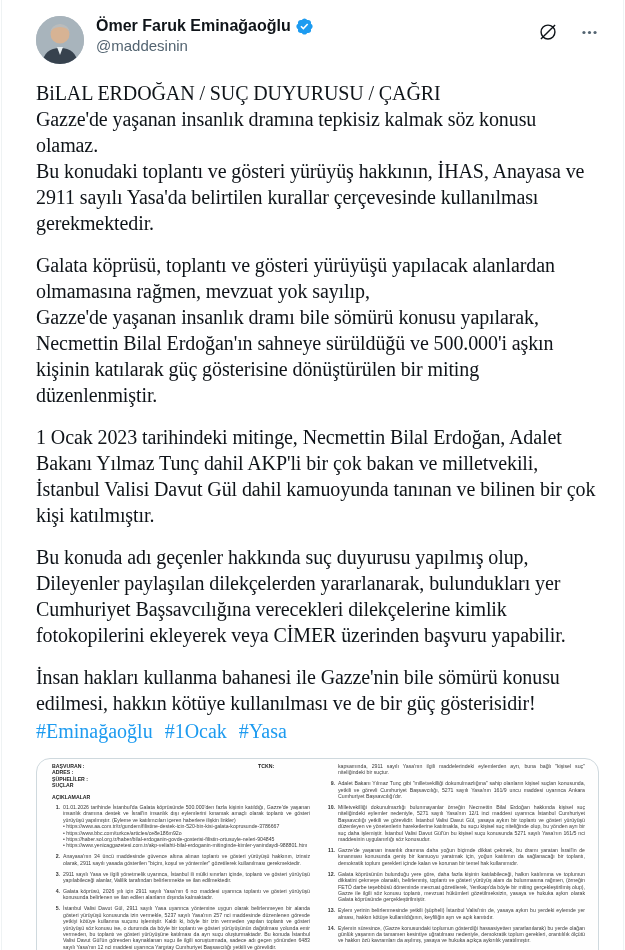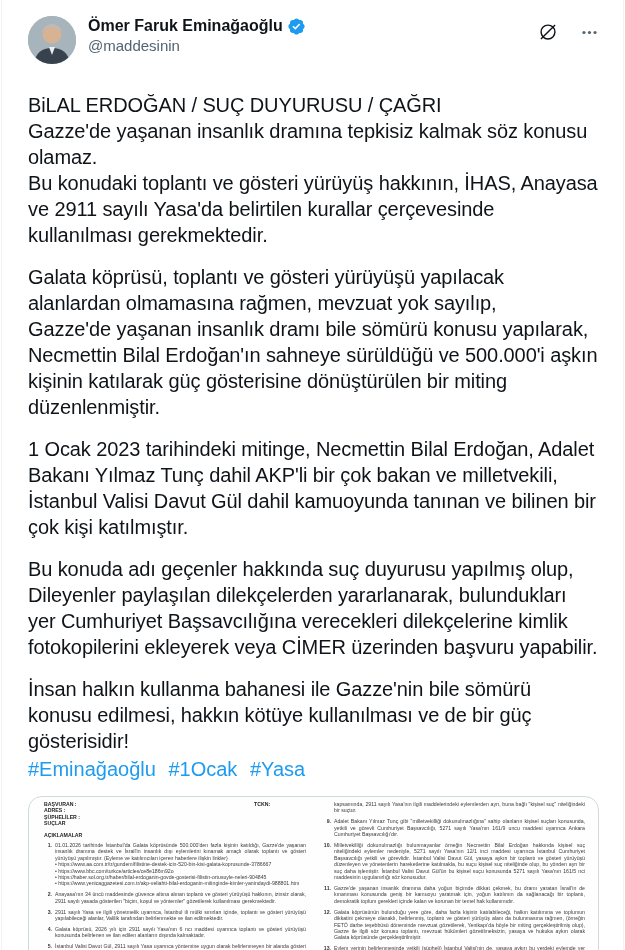--- a/index.html
+++ b/index.html
@@ -3,38 +3,38 @@
 <meta charset="utf-8">
 <style>
   html,body{margin:0;padding:0;}
   body{
     width:625px;height:950px;overflow:hidden;background:#ffffff;
     font-family:"Liberation Sans", sans-serif;color:#0f1419;
   }
   .column{
     box-sizing:border-box;width:623px;height:950px;margin-left:1px;
     border-left:1px solid #eff3f4;border-right:1px solid #eff3f4;
-    padding:16px 24px 0 26px;overflow:hidden;
+    padding:16px 24px 0 34px;overflow:hidden;
   }
   
   .post-header{display:flex;align-items:flex-start;}
   .avatar{
     width:48px;height:48px;border-radius:50%;overflow:hidden;flex:0 0 48px;
     background:#a7b2ba;position:relative;
   }
   .avatar svg{display:block;}
   .author-block{margin-left:12px;flex:1 1 auto;min-width:0;}
   .author-name-row{display:flex;align-items:center;gap:4px;}
   .author-name{font-size:16px;font-weight:bold;line-height:20px;color:#0f1419;}
   .verified{width:19px;height:19px;flex:0 0 19px;margin-top:1px;}
   .author-handle{font-size:15px;line-height:20px;color:#536471;}
   .header-actions{display:flex;align-items:center;gap:22px;padding-top:6px;}
   .icon-btn{background:none;border:none;padding:0;cursor:pointer;display:flex;align-items:center;}
   
-  .post-body{margin-top:28px;}
+  .post-body{margin-top:16px;font-family:Liberation Serif, serif;}
   .post-paragraph{
     font-size:20px;line-height:26px;margin:0 0 16px 0;
     white-space:pre-line;color:#0f1419;letter-spacing:-0.1px;
   }
   .hashtag-row{font-size:20px;line-height:26px;color:#1d9bf0;margin:-14px 0 0 0;}
   .hashtag{color:#1d9bf0;text-decoration:none;cursor:pointer;}
   .hashtag + .hashtag{margin-left:7px;}
   
   .doc-card{
     box-sizing:border-box;margin-top:14px;width:100%;height:318px;
@@ -98,21 +98,21 @@
   <div class="post-body">
     <p class="post-paragraph">BiLAL ERDOĞAN / SUÇ DUYURUSU / ÇAĞRI
 Gazze'de yaşanan insanlık dramına tepkisiz kalmak söz konusu olamaz.
 Bu konudaki toplantı ve gösteri yürüyüş hakkının, İHAS, Anayasa ve 2911 sayılı Yasa'da belirtilen kurallar çerçevesinde kullanılması gerekmektedir.</p>
     <p class="post-paragraph">Galata köprüsü, toplantı ve gösteri yürüyüşü yapılacak alanlardan olmamasına rağmen, mevzuat yok sayılıp,
 Gazze'de yaşanan insanlık dramı bile sömürü konusu yapılarak,
 Necmettin Bilal Erdoğan'ın sahneye sürüldüğü ve 500.000'i aşkın kişinin katılarak güç gösterisine  dönüştürülen bir miting düzenlenmiştir.</p>
     <p class="post-paragraph">1 Ocak 2023 tarihindeki mitinge, Necmettin Bilal Erdoğan, Adalet Bakanı Yılmaz Tunç dahil AKP'li bir çok bakan ve milletvekili, İstanbul Valisi Davut Gül dahil kamuoyunda tanınan ve bilinen bir çok kişi katılmıştır.</p>
     <p class="post-paragraph">Bu konuda adı geçenler hakkında suç duyurusu yapılmış olup,
 Dileyenler paylaşılan dilekçelerden yararlanarak, bulundukları yer Cumhuriyet Başsavcılığına verecekleri dilekçelerine kimlik fotokopilerini ekleyerek veya CİMER üzerinden başvuru yapabilir.</p>
-    <p class="post-paragraph">İnsan halkın kullanma bahanesi ile Gazze'nin bile sömürü konusu edilmesi, hakkın kötüye kullanılması ve de bir güç gösterisidir!</p>
+    <p class="post-paragraph">İnsan hakları kullanma bahanesi ile Gazze'nin bile sömürü konusu edilmesi, hakkın kötüye kullanılması ve de bir güç gösterisidir!</p>
     <div class="hashtag-row">
       <span class="hashtag">#Eminağaoğlu</span>
       <span class="hashtag">#1Ocak</span>
       <span class="hashtag">#Yasa</span>
     </div>
   </div>
 
   <div class="doc-card">
     <div class="doc doc-cols">
 

